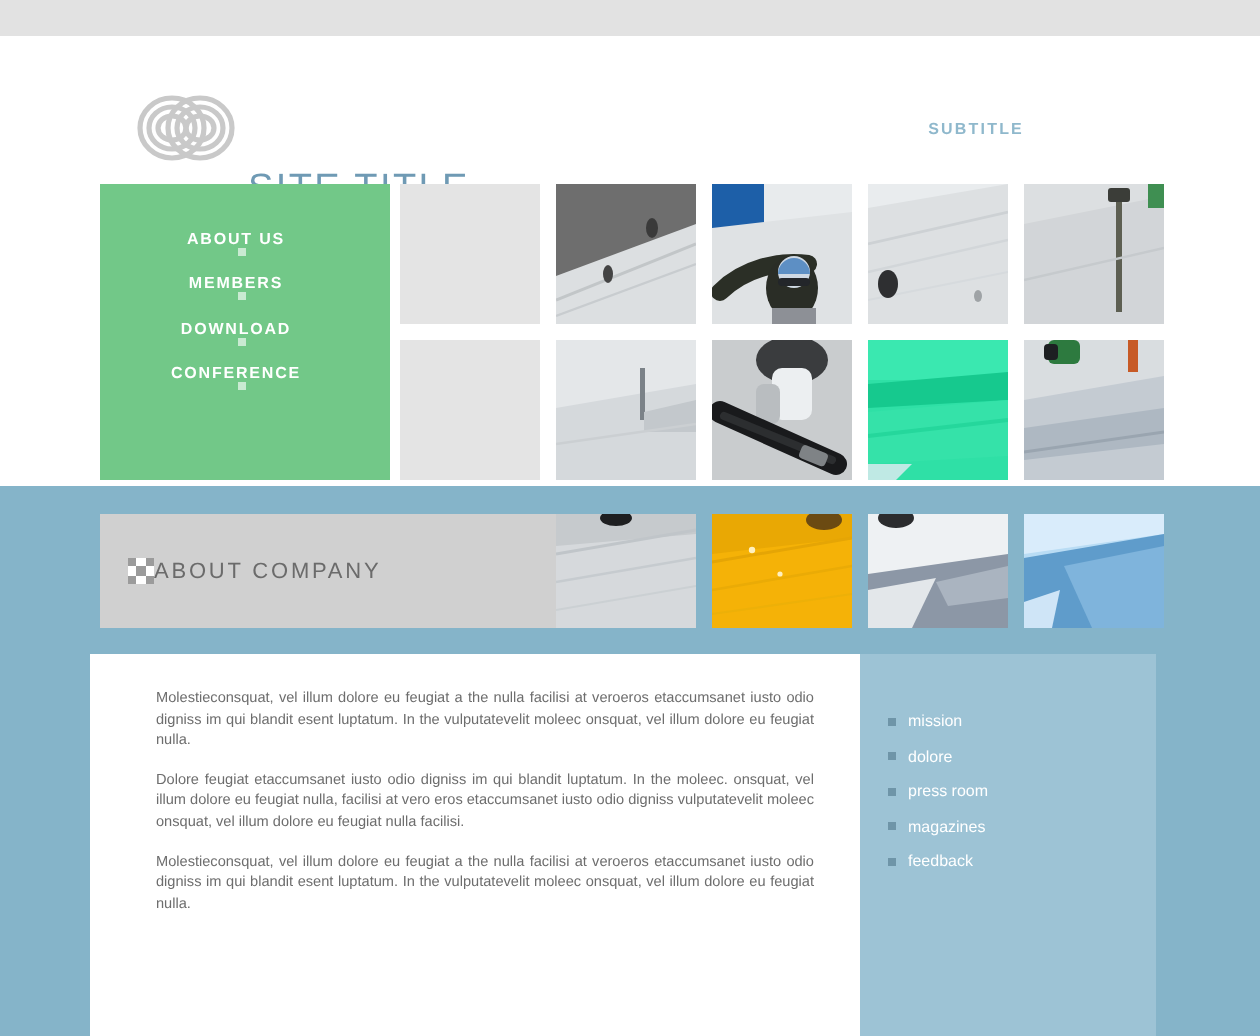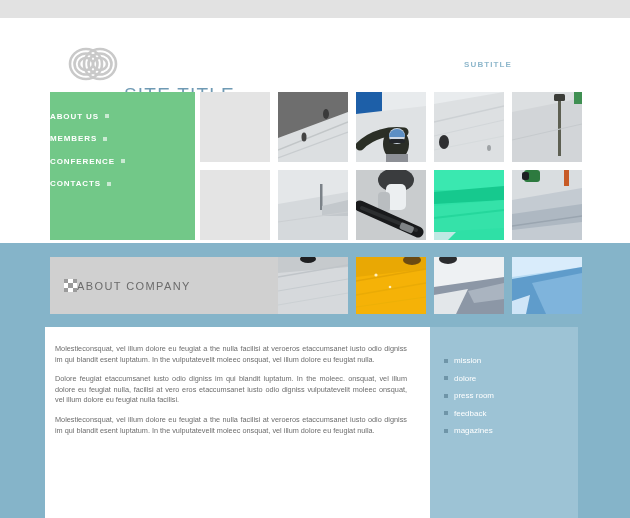--- a/index.html
+++ b/index.html
@@ -73,24 +73,26 @@
   .nav {
     position: absolute;
     left: 50px; top: 0;
     width: 145px; height: 148px;
     background: #72c888;
     padding-top: 13px;
   }
   .nav-item {
     display: flex;
     align-items: center;
+    justify-content: flex-end;
     height: 22.5px;
     padding-right: 9px;
     cursor: pointer;
     text-decoration: none;
+    flex-direction: column;
   }
   .nav-label {
     font-size: 8px;
     font-weight: bold;
     letter-spacing: 0.9px;
     color: #ffffff;
   }
   .nav-bullet {
     width: 4px; height: 4px;
     background: rgba(255,255,255,0.62);
@@ -162,21 +164,21 @@
     position: absolute;
     left: 0; top: 327px;
     width: 630px; height: 191px;
     background: #85b4c9;
   }
   .article {
     position: absolute;
     left: 45px; top: 0;
     width: 385px; height: 191px;
     background: #ffffff;
-    padding: 17px 23px 0 10px;
+    padding: 17px 23px 0 33px;
   }
   .article p {
     font-size: 7.3px;
     line-height: 10.6px;
     color: #6d6d6d;
     text-align: justify;
     margin-bottom: 9px;
   }
   .side {
     position: absolute;
@@ -236,25 +238,25 @@
   <nav class="nav">
     <a class="nav-item">
       <span class="nav-label">ABOUT US</span>
       <span class="nav-bullet"></span>
     </a>
     <a class="nav-item">
       <span class="nav-label">MEMBERS</span>
       <span class="nav-bullet"></span>
     </a>
     <a class="nav-item">
+      <span class="nav-label">DOWNLOAD</span>
+      <span class="nav-bullet"></span>
+    </a>
+    <a class="nav-item">
       <span class="nav-label">CONFERENCE</span>
-      <span class="nav-bullet"></span>
-    </a>
-    <a class="nav-item">
-      <span class="nav-label">CONTACTS</span>
       <span class="nav-bullet"></span>
     </a>
   </nav>
 
   <div class="grid">
 
     <div class="cell placeholder"></div>
 
     <div class="cell">
       <svg width="70" height="70" viewBox="0 0 70 70">
@@ -436,20 +438,20 @@
     <a class="side-item">
       <span class="side-bullet"></span>
       <span class="side-label">dolore</span>
     </a>
     <a class="side-item">
       <span class="side-bullet"></span>
       <span class="side-label">press room</span>
     </a>
     <a class="side-item">
       <span class="side-bullet"></span>
-      <span class="side-label">feedback</span>
+      <span class="side-label">magazines</span>
     </a>
     <a class="side-item">
       <span class="side-bullet"></span>
-      <span class="side-label">magazines</span>
+      <span class="side-label">feedback</span>
     </a>
   </aside>
 </div>
 
 </body></html>

